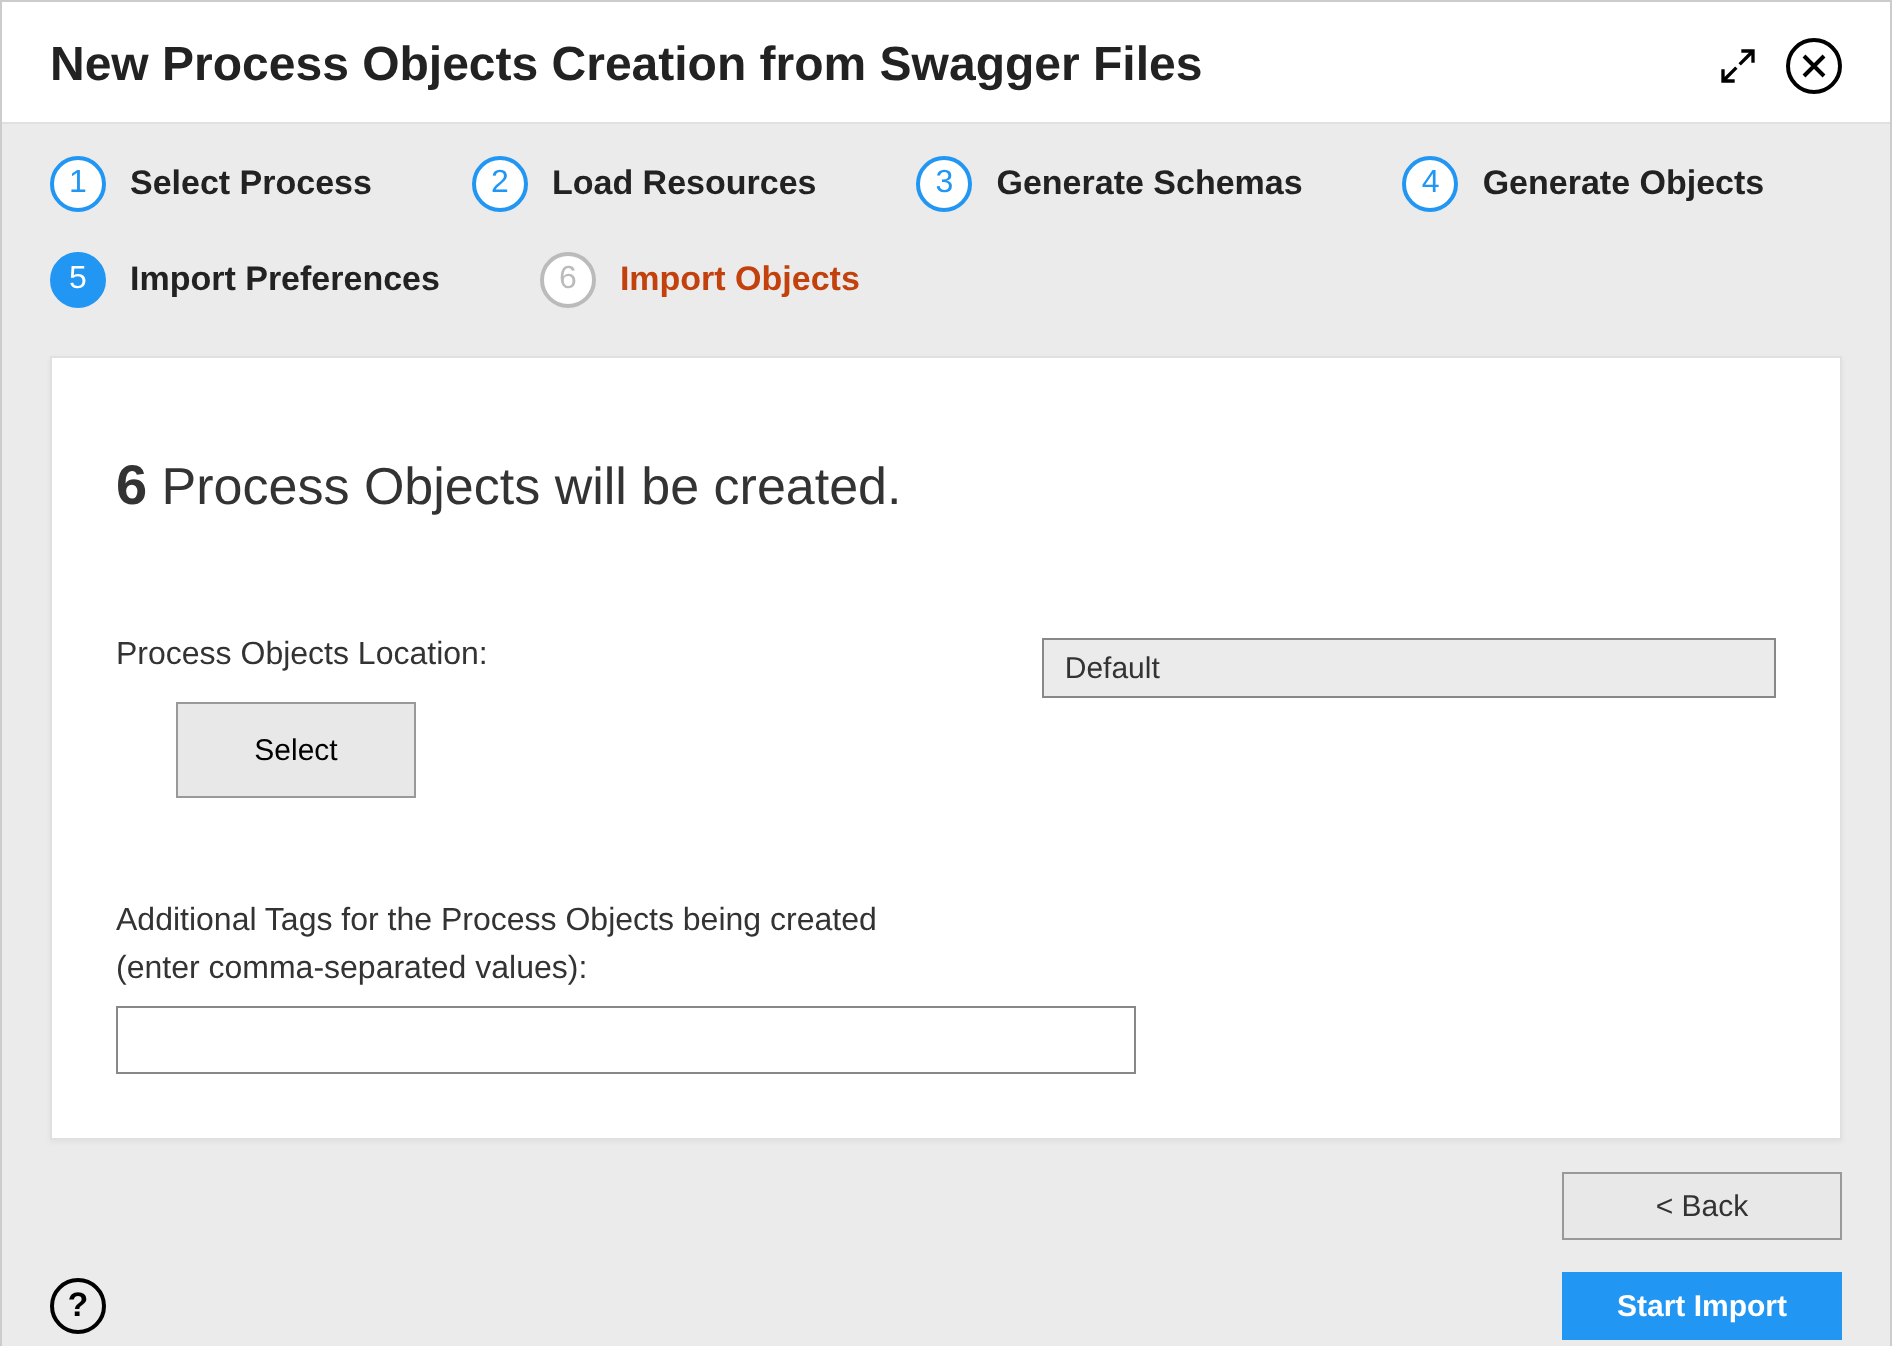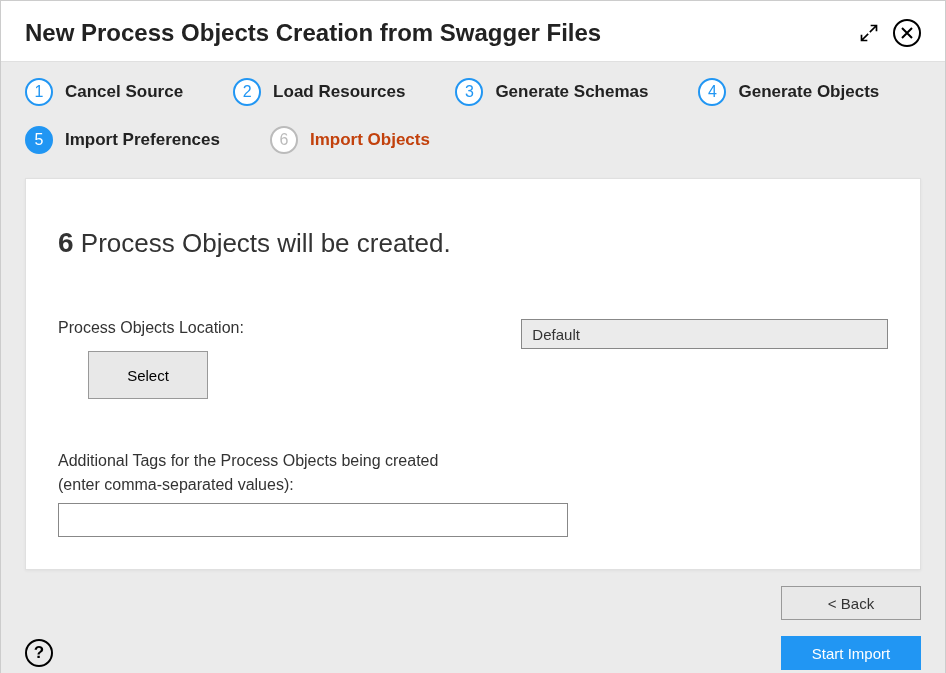--- a/index.html
+++ b/index.html
@@ -211,21 +211,21 @@
       background: #e8e8e8;
       color: #333;
     }
     .btn-primary {
       background: #2196f3;
       color: #fff;
       border: 1px solid #2196f3;
       min-width: 140px;
     }
     .btn-primary-inner {
-      font-weight: 400;
+      font-weight: 700;
     }
   </style>
 </head>
 <body>
 
 <div class="dialog">
   <div class="header">
     <div class="header-title">New Process Objects Creation from Swagger Files</div>
     <div class="header-controls">
       <svg class="expand-icon" viewBox="0 0 24 24" fill="none" stroke="#000" stroke-width="2">
@@ -237,21 +237,21 @@
           <path d="M1 1 L11 11 M11 1 L1 11"></path>
         </svg>
       </div>
     </div>
   </div>
 
   <div class="body">
     <div class="steps">
       <div class="step">
         <div class="step-circle done">1</div>
-        <div class="step-label">Cancel Source</div>
+        <div class="step-label">Select Process</div>
       </div>
       <div class="step">
         <div class="step-circle done">2</div>
         <div class="step-label">Load Resources</div>
       </div>
       <div class="step">
         <div class="step-circle done">3</div>
         <div class="step-label">Generate Schemas</div>
       </div>
       <div class="step">

